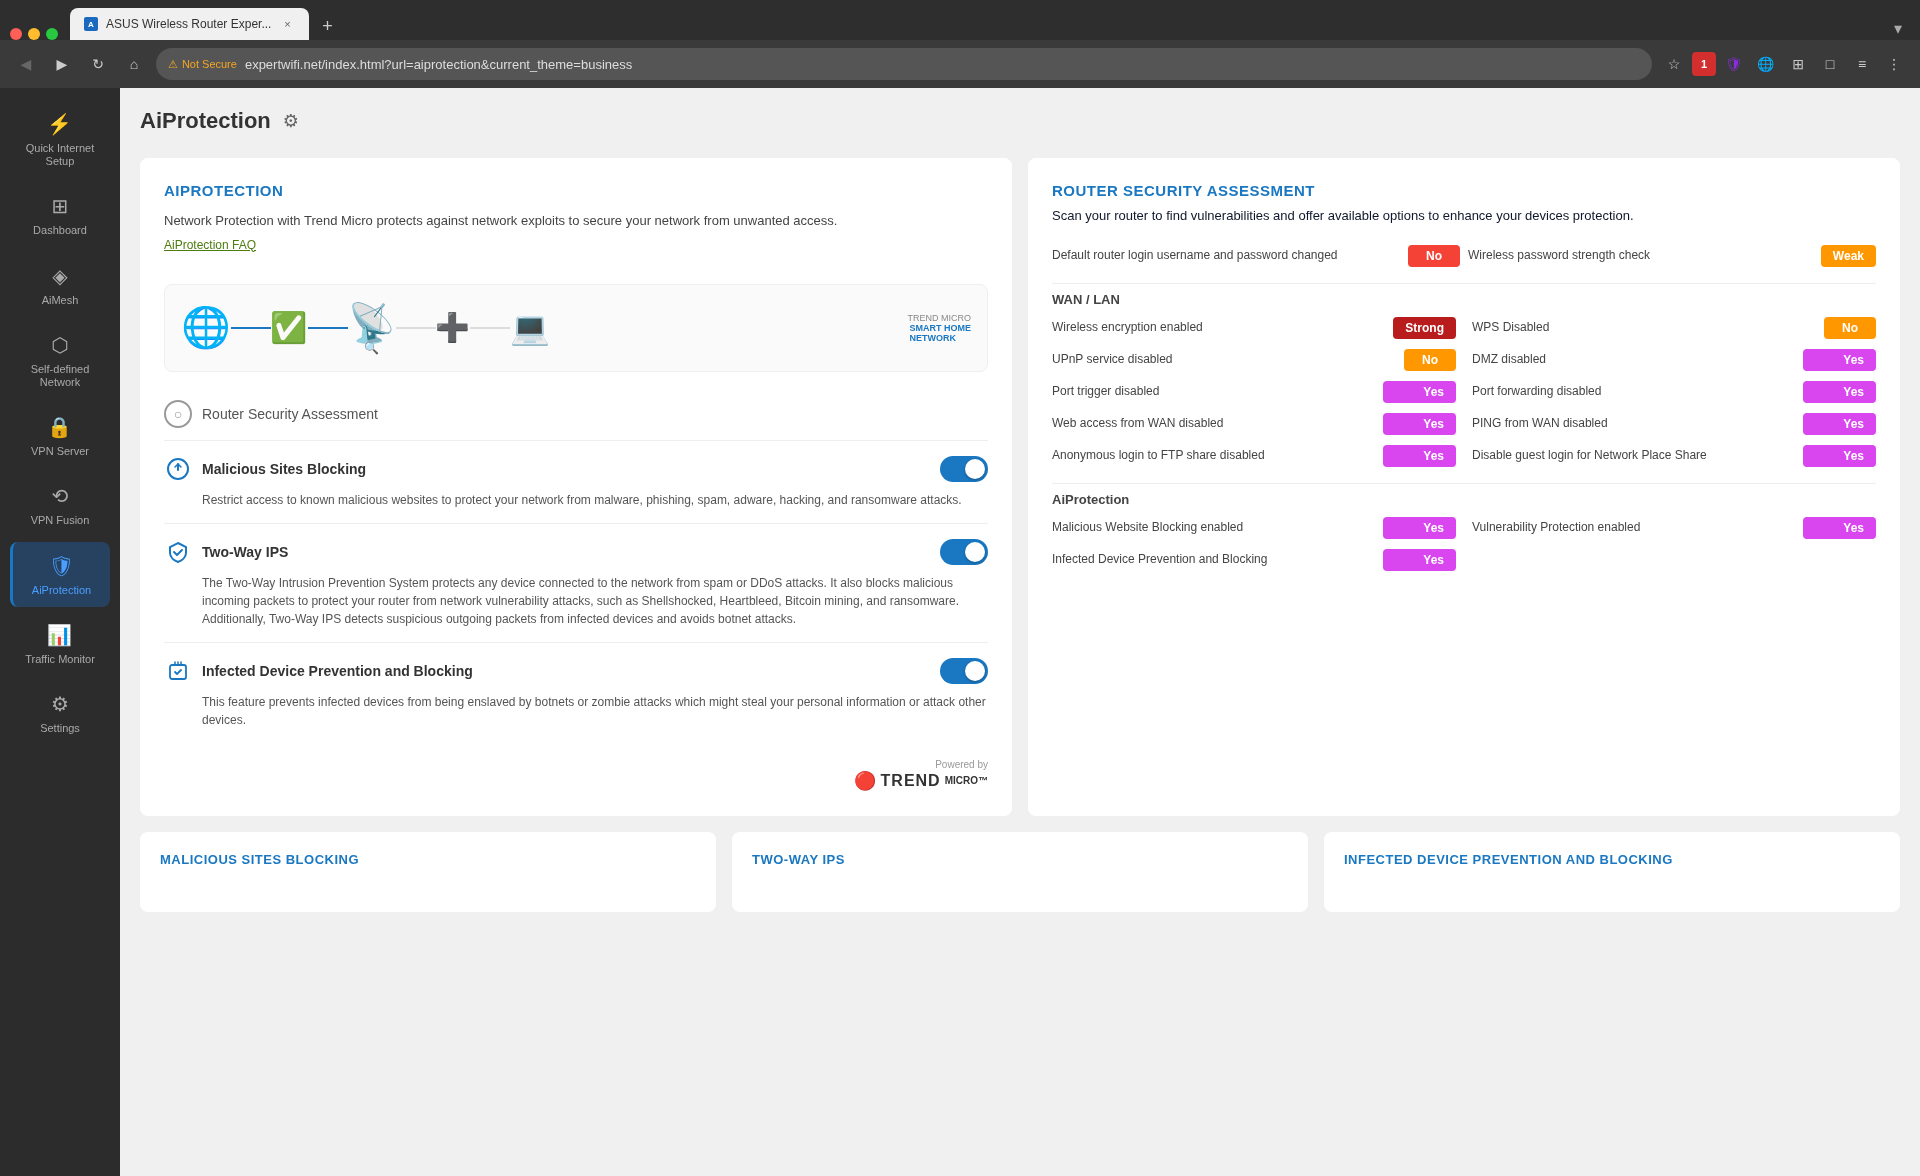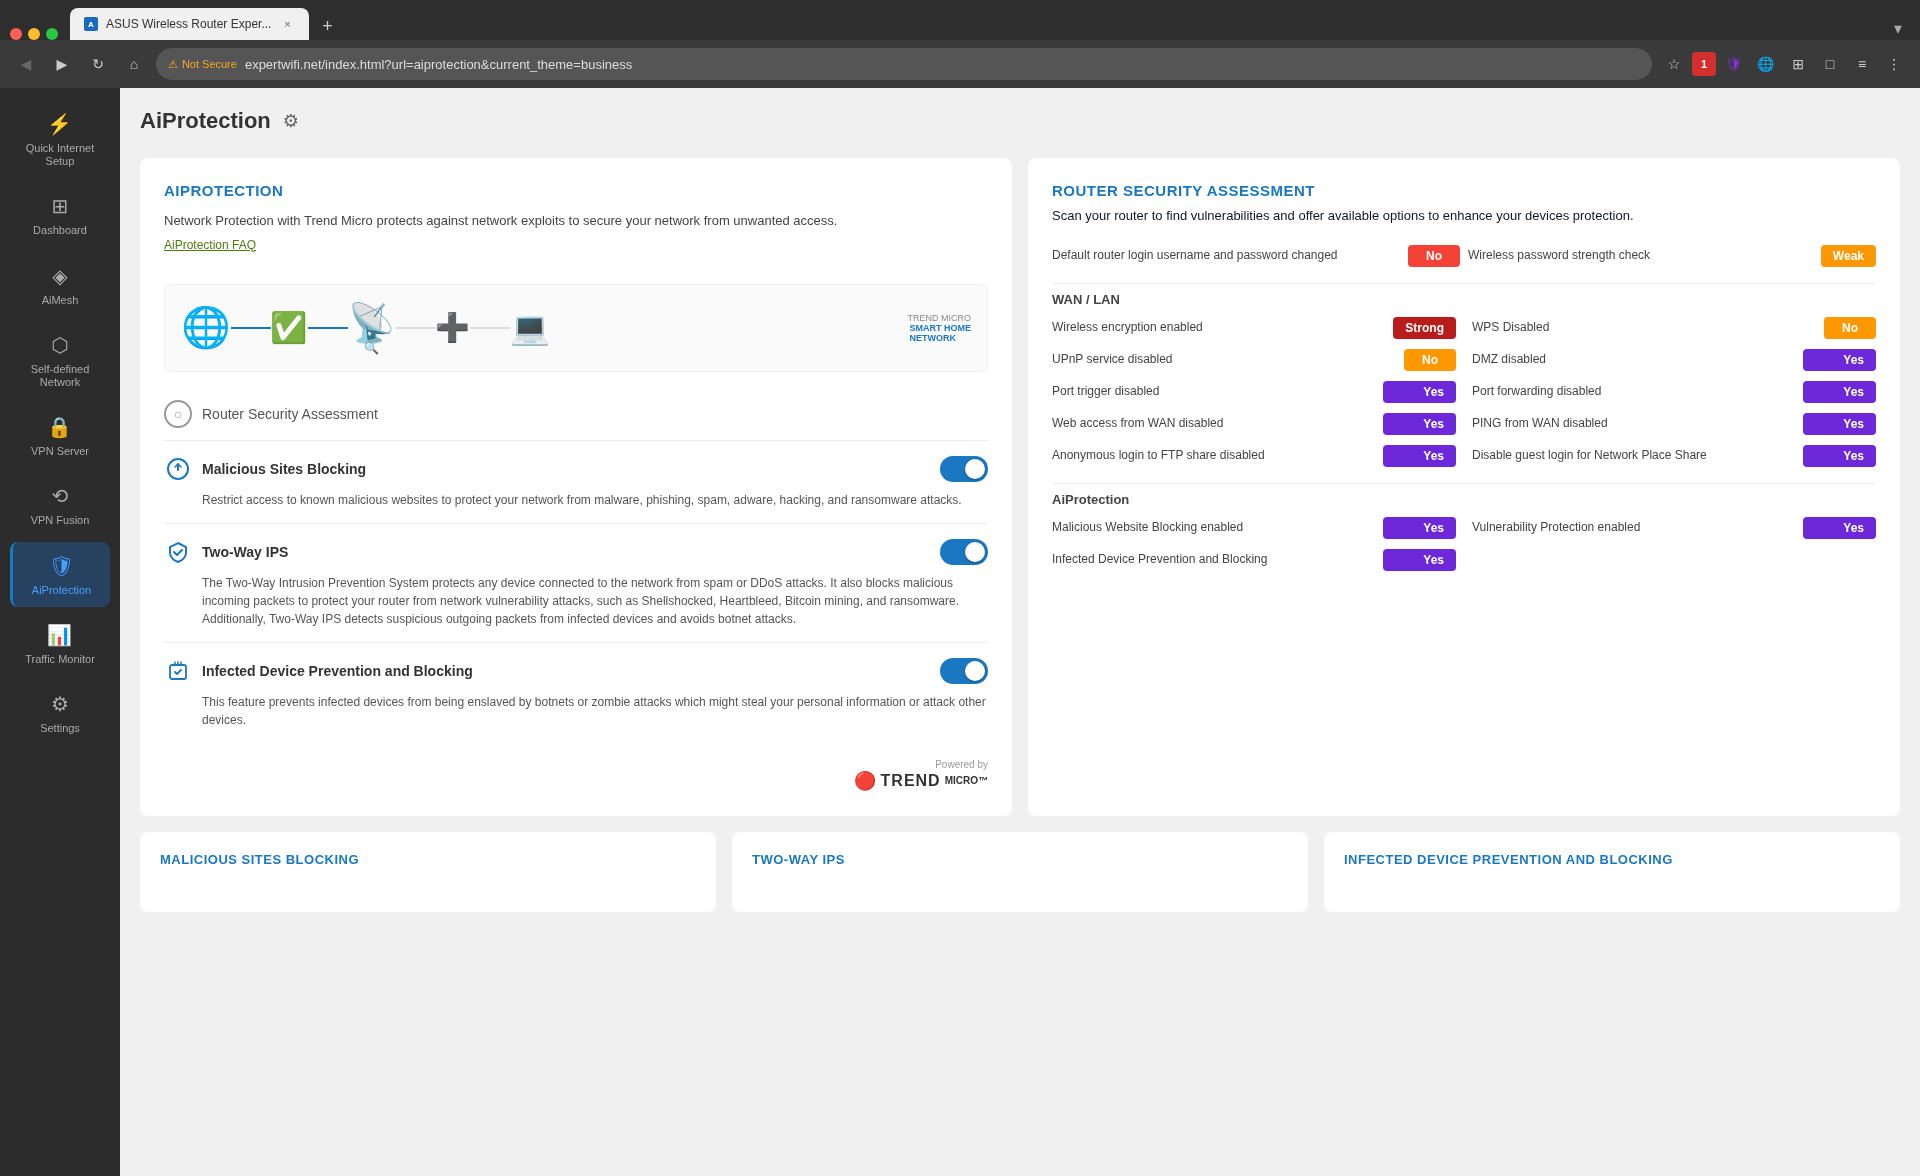--- a/index.html
+++ b/index.html
@@ -89,21 +89,21 @@
     .assessment-title { font-size: 15px; font-weight: 700; color: #1a78c2; letter-spacing: 0.5px; margin-bottom: 8px; }
     .assessment-subtitle { font-size: 13px; color: #0f172a; margin-bottom: 20px; line-height: 1.4; }
     
     .assessment-section { margin-bottom: 16px; }
     .assessment-section-title { font-size: 13px; font-weight: 600; color: #444; margin-bottom: 10px; }
 
     .assessment-grid { display: grid; grid-template-columns: 1fr 1fr; gap: 8px; }
     .assessment-row { display: flex; align-items: center; }
     .assessment-label { font-size: 12px; color: #444; flex: 1; line-height: 1.3; }
     .status-badge { padding: 4px 12px; border-radius: 4px; font-size: 12px; font-weight: 600; color: white; min-width: 52px; text-align: center; flex-shrink: 0; }
-    .status-badge.yes { background: #6d28d9; padding-left: 40px; }
+    .status-badge.yes { background: #d946ef; padding-left: 40px; }
     .status-badge.no { background: #f44336; }
     .status-badge.strong { background: #b91c1c; }
     .status-badge.weak { background: #ff9800; }
     .status-badge.no-orange { background: #ff9800; }
 
     
     .bottom-section { display: grid; grid-template-columns: 1fr 1fr 1fr; gap: 16px; }
     .bottom-card { background: white; border-radius: 8px; padding: 20px; min-height: 80px; }
     .bottom-card-title { font-size: 13px; font-weight: 700; color: #1a78c2; letter-spacing: 0.5px; }
 

